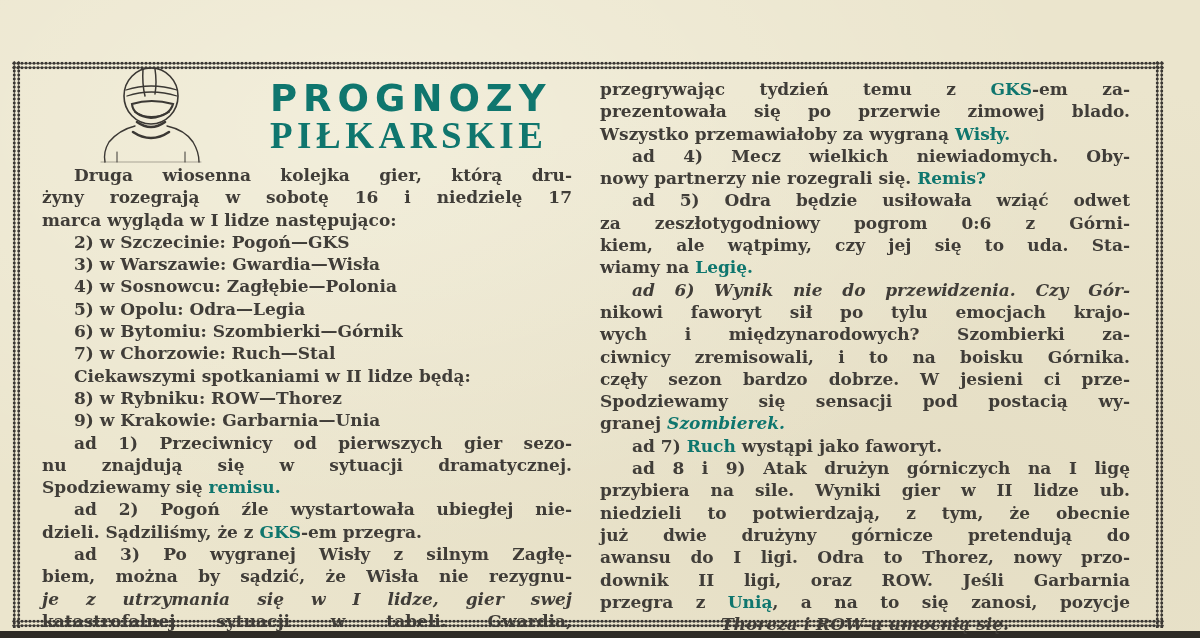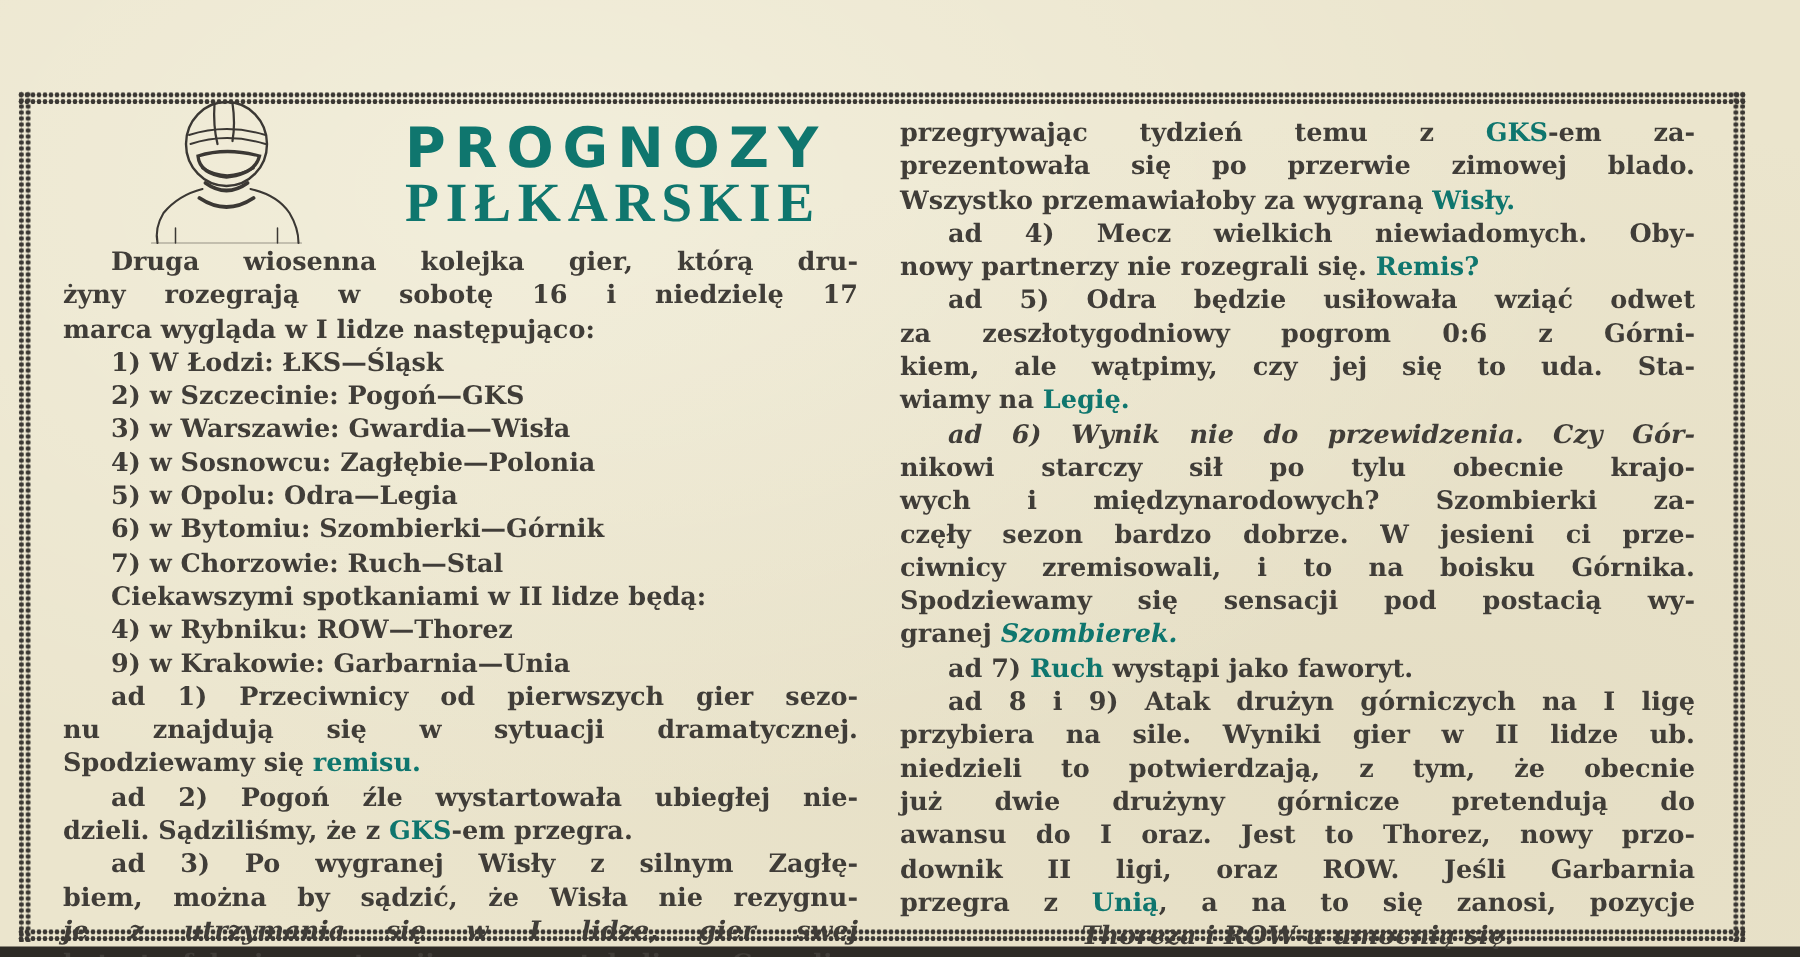--- a/index.html
+++ b/index.html
@@ -90,29 +90,28 @@
 
 <div class="title">
   <span>PROGNOZY</span>
   <span class="l2">PIŁKARSKIE</span>
 </div>
 
 <div class="col col-left" style="top:164px;">
   <p class="ind just">Druga wiosenna kolejka gier, którą dru-</p>
   <p class="just">żyny rozegrają w sobotę 16 i niedzielę 17</p>
   <p>marca wygląda w I lidze następująco:</p>
-  <p class="ind">1) W Łodzi: ŁKS—Śląsk</p>
   <p class="ind">2) w Szczecinie: Pogoń—GKS</p>
   <p class="ind">3) w Warszawie: Gwardia—Wisła</p>
   <p class="ind">4) w Sosnowcu: Zagłębie—Polonia</p>
   <p class="ind">5) w Opolu: Odra—Legia</p>
   <p class="ind">6) w Bytomiu: Szombierki—Górnik</p>
   <p class="ind">7) w Chorzowie: Ruch—Stal</p>
   <p class="ind">Ciekawszymi spotkaniami w II lidze będą:</p>
-  <p class="ind">4) w Rybniku: ROW—Thorez</p>
+  <p class="ind">8) w Rybniku: ROW—Thorez</p>
   <p class="ind">9) w Krakowie: Garbarnia—Unia</p>
   <p class="ind just">ad 1) Przeciwnicy od pierwszych gier sezo-</p>
   <p class="just">nu znajdują się w sytuacji dramatycznej.</p>
   <p><span>Spodziewamy się </span><span class="bx">remisu.</span></p>
   <p class="ind just">ad 2) Pogoń źle wystartowała ubiegłej nie-</p>
   <p><span>dzieli. Sądziliśmy, że z </span><span class="bx">GKS</span><span>-em przegra.</span></p>
   <p class="ind just">ad 3) Po wygranej Wisły z silnym Zagłę-</p>
   <p class="just">biem, można by sądzić, że Wisła nie rezygnu-</p>
   <p class="just it">je z utrzymania się w I lidze, gier swej</p>
   <p class="just">katastrofalnej sytuacji w tabeli. Gwardia,</p>
@@ -122,29 +121,29 @@
   <p class="just"><span>przegrywając tydzień temu z </span><span class="bx">GKS</span><span>-em za-</span></p>
   <p class="just">prezentowała się po przerwie zimowej blado.</p>
   <p><span>Wszystko przemawiałoby za wygraną </span><span class="bx">Wisły.</span></p>
   <p class="ind just">ad 4) Mecz wielkich niewiadomych. Oby-</p>
   <p><span>nowy partnerzy nie rozegrali się. </span><span class="bx">Remis?</span></p>
   <p class="ind just">ad 5) Odra będzie usiłowała wziąć odwet</p>
   <p class="just">za zeszłotygodniowy pogrom 0:6 z Górni-</p>
   <p class="just">kiem, ale wątpimy, czy jej się to uda. Sta-</p>
   <p><span>wiamy na </span><span class="bx">Legię.</span></p>
   <p class="ind just it">ad 6) Wynik nie do przewidzenia. Czy Gór-</p>
-  <p class="just">nikowi starczy sił po tylu obecnie krajo-</p>
+  <p class="just">nikowi faworyt sił po tylu emocjach krajo-</p>
   <p class="just">wych i międzynarodowych? Szombierki za-</p>
+  <p class="just">ciwnicy zremisowali, i to na boisku Górnika.</p>
   <p class="just">częły sezon bardzo dobrze. W jesieni ci prze-</p>
-  <p class="just">ciwnicy zremisowali, i to na boisku Górnika.</p>
   <p class="just">Spodziewamy się sensacji pod postacią wy-</p>
   <p><span>granej </span><span class="bx it">Szombierek.</span></p>
   <p class="ind"><span>ad 7) </span><span class="bx">Ruch</span><span> wystąpi jako faworyt.</span></p>
   <p class="ind just">ad 8 i 9) Atak drużyn górniczych na I ligę</p>
   <p class="just">przybiera na sile. Wyniki gier w II lidze ub.</p>
   <p class="just">niedzieli to potwierdzają, z tym, że obecnie</p>
   <p class="just">już dwie drużyny górnicze pretendują do</p>
-  <p class="just">awansu do I oraz. Jest to Thorez, nowy przo-</p>
+  <p class="just">awansu do I ligi. Odra to Thorez, nowy przo-</p>
   <p class="just">downik II ligi, oraz ROW. Jeśli Garbarnia</p>
   <p class="just"><span>przegra z </span><span class="bx">Unią</span><span>, a na to się zanosi, pozycje</span></p>
   <p class="it">Thoreza i ROW-u umocnią się.</p>
   <p class="sign bx">St. Wrotny</p>
 </div>
 
 </body></html>

